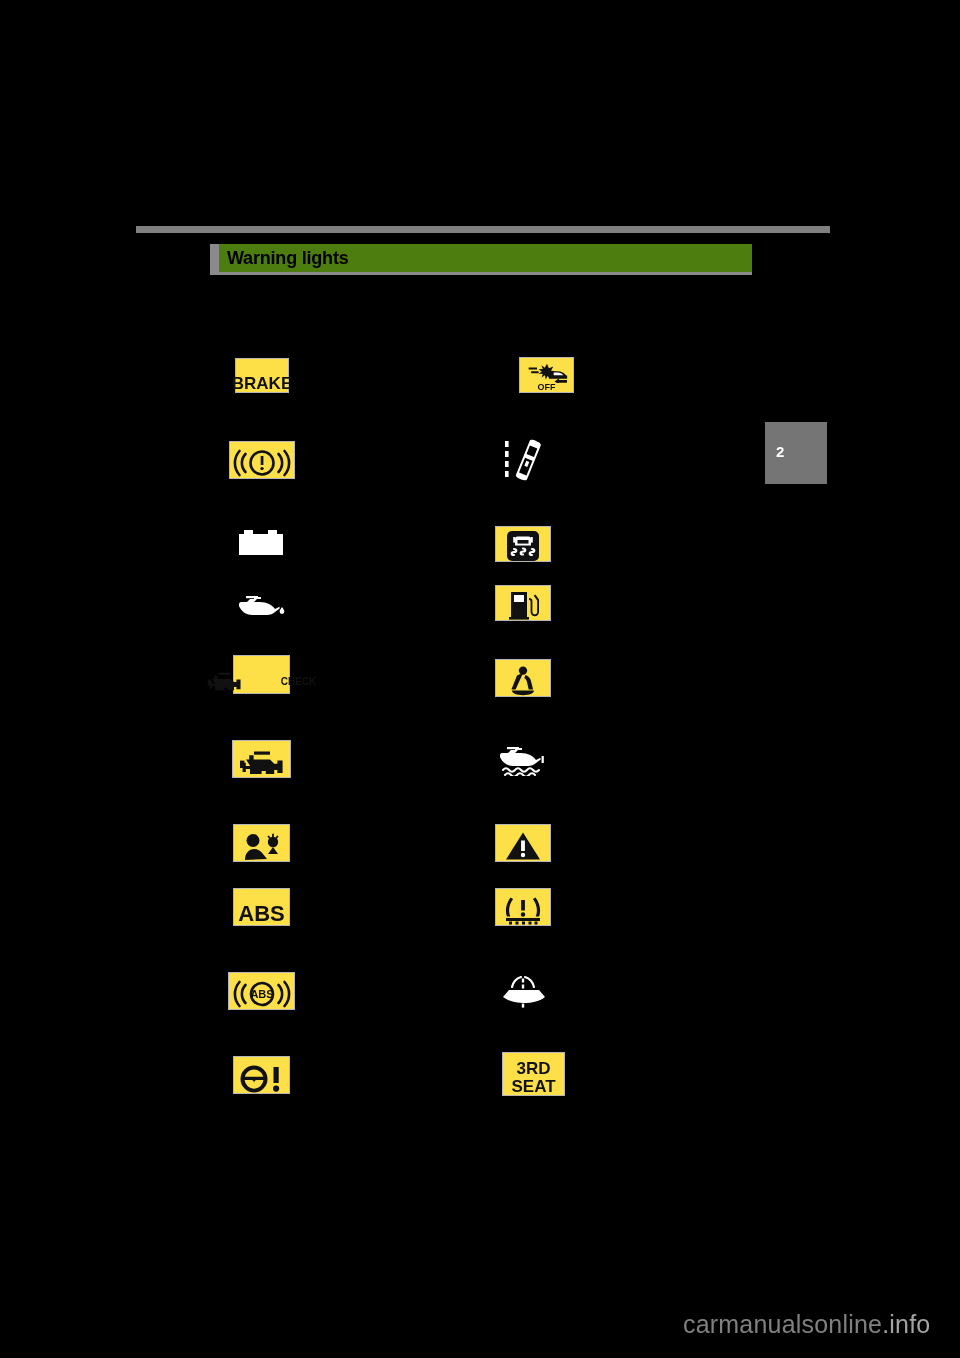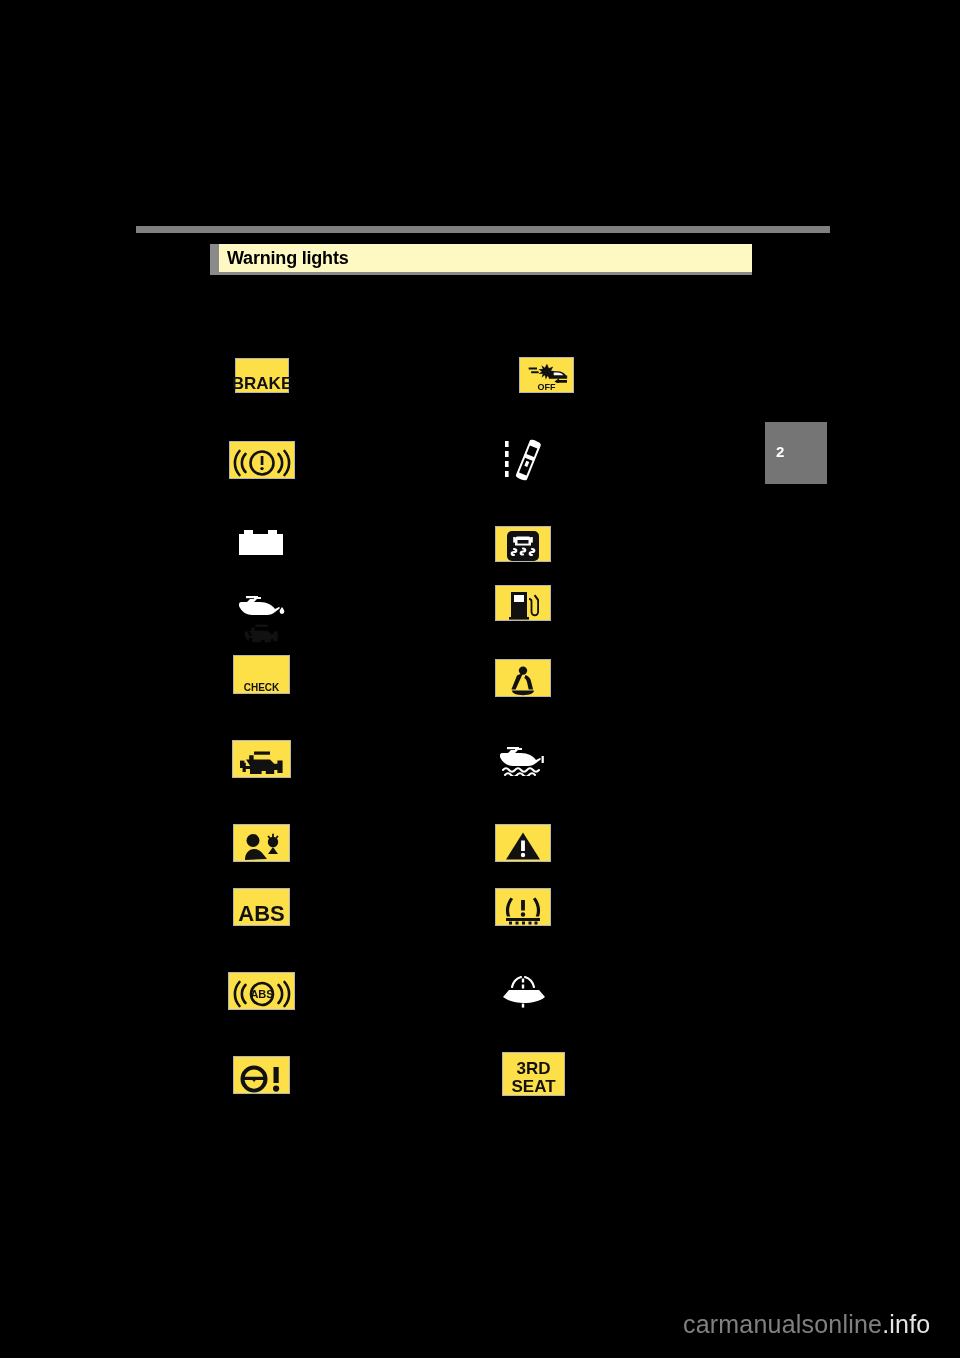--- a/index.html
+++ b/index.html
@@ -33,21 +33,21 @@
     background: #808080;
   }
 
   
   .section-header {
     position: absolute;
     left: 210px;
     top: 244px;
     width: 542px;
     height: 31px;
-    background: #fef9c3;
+    background: #4d7c0f;
     box-sizing: border-box;
     border-left: 9px solid #8a8a8a;
     border-bottom: 3px solid #8a8a8a;
     display: flex;
     align-items: center;
   }
   .section-header .title {
     font-size: 18px;
     font-weight: bold;
     color: #000;
@@ -120,21 +120,21 @@
   .watermark {
     position: absolute;
     left: 683px;
     top: 1312px;
     font-size: 25px;
     color: #808080;
     letter-spacing: 0.2px;
     line-height: 1;
     white-space: nowrap;
   }
-  .watermark .dot-info { color: #e5e5e5; }
+  .watermark .dot-info { color: #a3a3a3; }
 </style>
 </head>
 <body>
 
 <div id="page">
 
   <div class="top-rule"></div>
 
   <div class="section-header">
     <span class="title">Warning lights</span>
@@ -181,21 +181,21 @@
       <svg width="52" height="28" viewBox="0 0 52 28">
         <g fill="#fff">
           <path d="M2 13 c0-1 1-2 2-2 h6 l3-3 h4 v-2 h7 v2 h-4 l-3 3 h6 c7 0 12 3 15 7 l4 -2 c1 0 1 1 0 2 l-4 3 c-2 2 -5 3 -8 3 h-15 c-6 0 -11 -4 -13 -9 z"></path>
           <path d="M9 5 h12 v2.2 h-12 z"></path>
           <path d="M45 16 c1.6 2.4 2.4 3.6 2.4 4.6 a2.4 2.4 0 0 1 -4.8 0 c0-1 0.8-2.2 2.4-4.6 z"></path>
         </g>
       </svg>
     </div>
 
     <div class="icon-cell plate" style="left:233px; top:655px; width:57px; height:39px;">
-      <div style="display:flex;flex-direction:column;align-items:center;justify-content:center;line-height:1;gap:38px;">
+      <div style="display:flex;flex-direction:row;align-items:center;justify-content:center;line-height:1;gap:38px;">
         <svg width="36" height="20" viewBox="0 0 44 24" style="margin-bottom:1px;">
           <g fill="#111">
             <rect x="14" y="0.5" width="15" height="3"></rect>
             <path d="M6 8 h3 v-4 h4 v4 h16 l4 4 h3 v-3 h5 v12 h-5 v-3 h-3 v4 h-8 v-3 h-4 v3 h-11 v-5 h-4 v3 h-3 v-9 h3 v3 h4 z"></path>
             <rect x="1" y="9" width="4" height="7"></rect>
           </g>
         </svg>
         <span class="txt-plate" style="font-size:10px;">CHECK</span>
       </div>
     </div>

